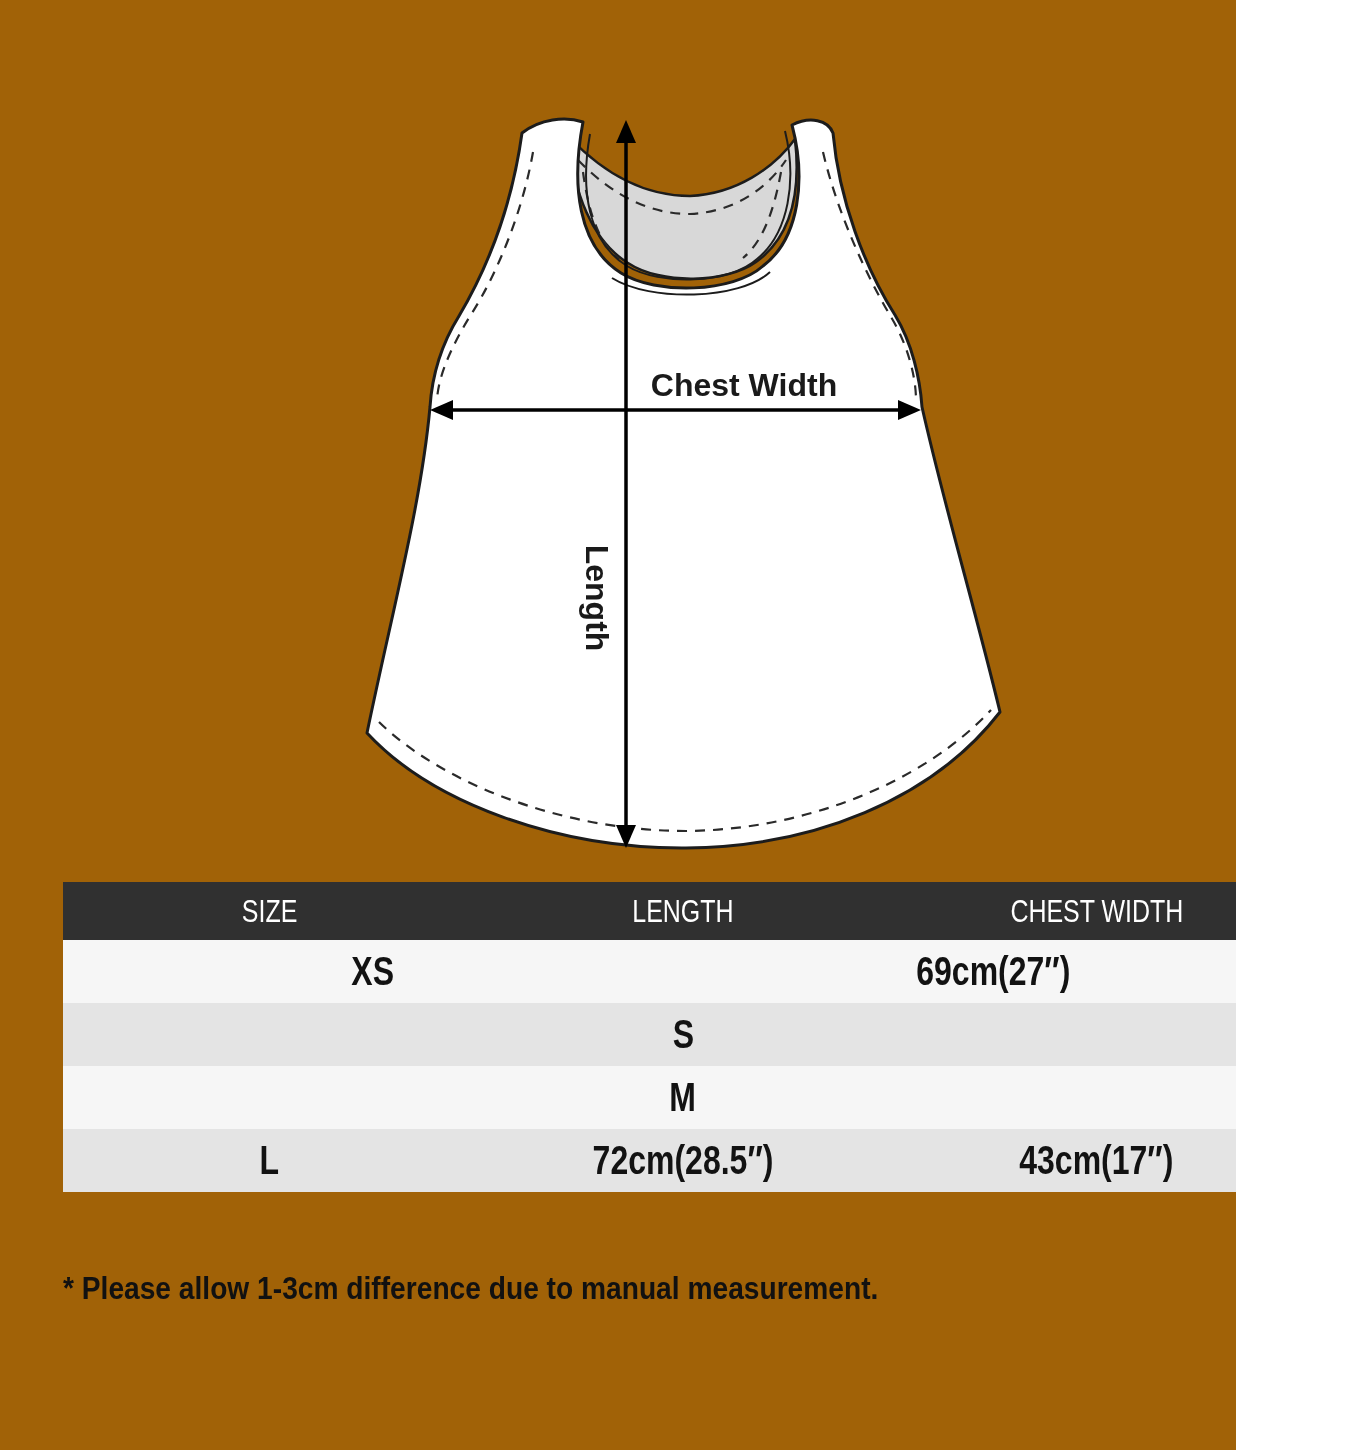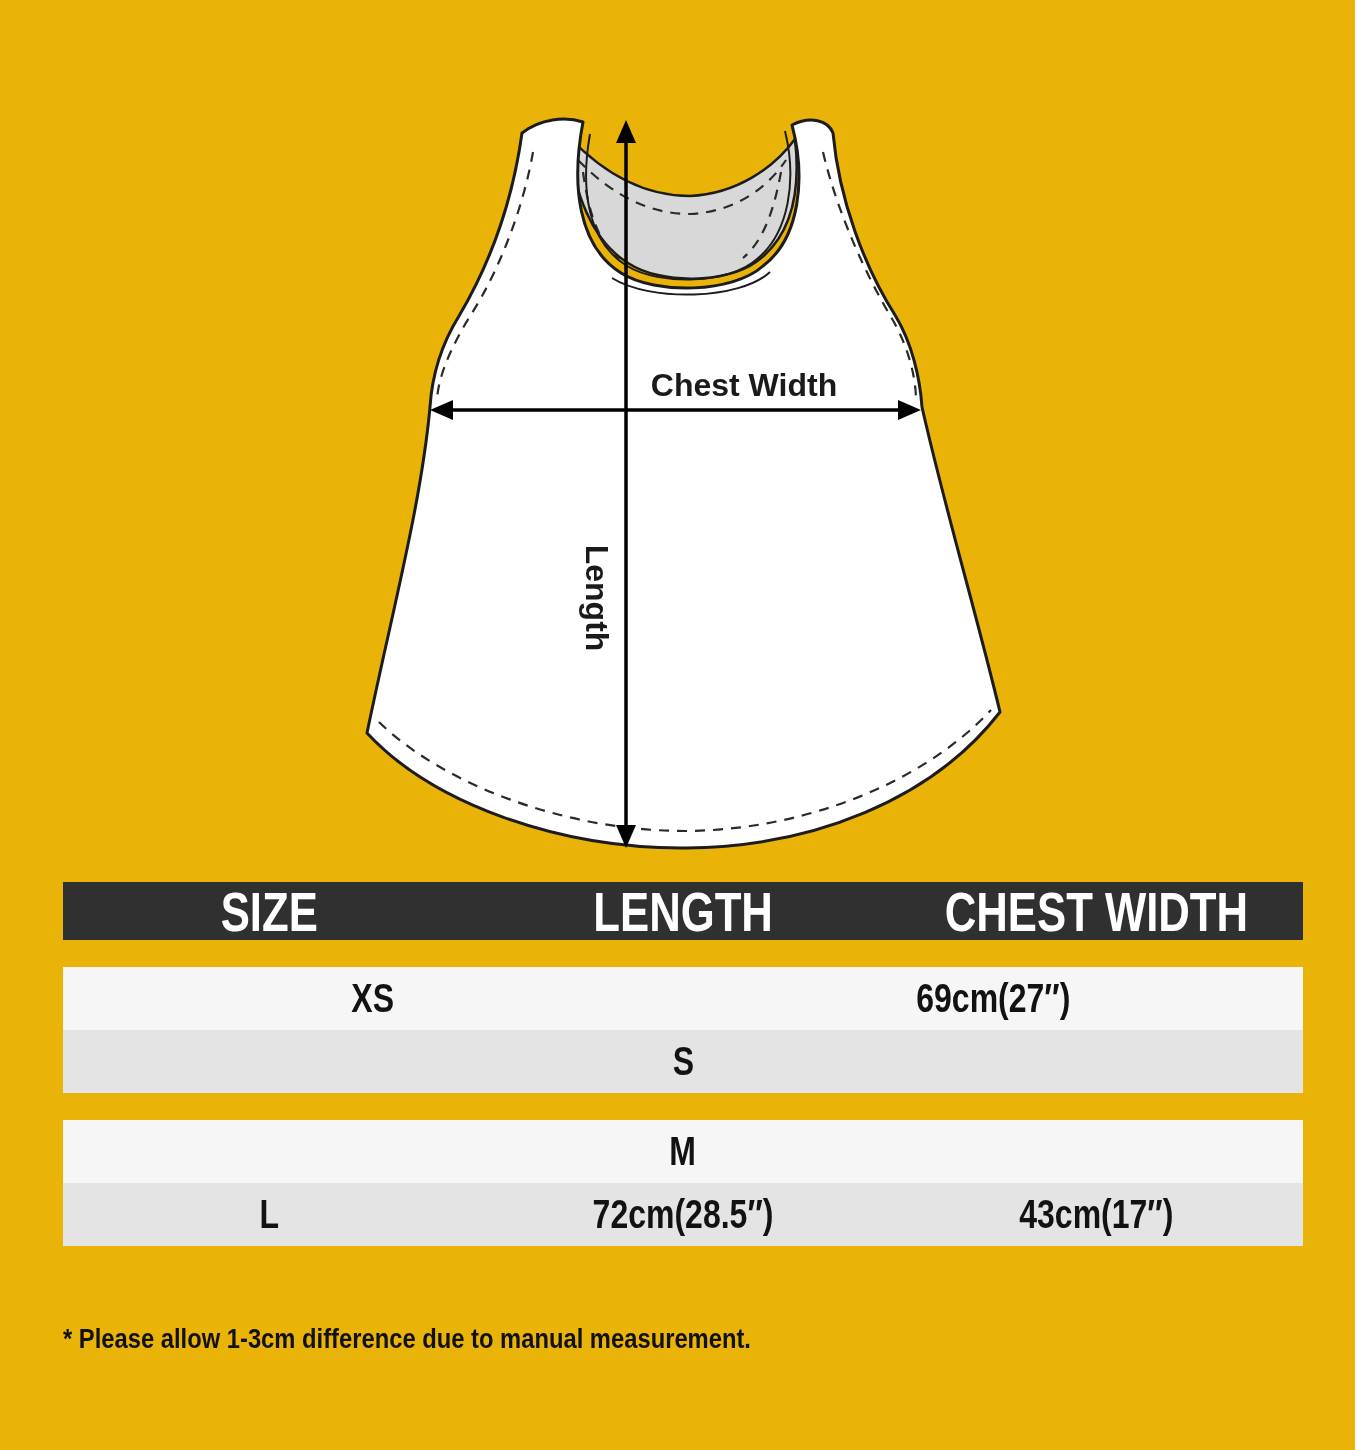--- a/index.html
+++ b/index.html
@@ -1,46 +1,46 @@
 <!DOCTYPE html>
 <html><head>
 <meta charset="utf-8">
 <style>
   html,body{margin:0;padding:0;background:#ffffff;}
   .stage{
     position:relative;
-    width:1355px;height:1450px;
-    background:#eab308;
+    width:1236px;height:1450px;
+    background:#a16207;
     font-family:"Liberation Sans", sans-serif;
     overflow:hidden;
   }
   .diagram-wrap{width:1371px;height:878px;}
   
   .size-table{
     margin:4px 0 0 63px;
     width:1240px;
   }
   .trow{display:flex;width:100%;}
   .thead{height:58px;background:#303030;}
   .tbody-row{height:63px;}
-  .row-light{background:#f6f6f6;margin-top:27px;}
+  .row-light{background:#f6f6f6;}
   .row-dark{background:#e4e4e4;}
   .cell{
     flex:1 1 0;
     display:flex;align-items:center;justify-content:center;
     overflow:visible;white-space:nowrap;
   }
   .cx{display:inline-block;transform:scaleX(0.8);transform-origin:center center;}
-  .thead .cell{color:#ffffff;font-weight:bold;font-size:56px;}
+  .thead .cell{color:#ffffff;font-weight:normal;font-size:32px;}
   .thead .cx{transform:scaleX(0.78);}
   .tbody-row .cell{color:#121212;font-weight:bold;font-size:40px;}
   
   .footnote{
     margin:78px 0 12px 63px;
-    font-size:27px;font-weight:bold;color:#111111;
+    font-size:32px;font-weight:bold;color:#111111;
     white-space:nowrap;
   }
   .footnote .cx{transform:scaleX(0.88);transform-origin:left center;}
   
   .outline{fill:#ffffff;stroke:#1c1c1c;stroke-width:3;stroke-linejoin:round;}
   .panel{fill:#d8d8d8;stroke:#1c1c1c;stroke-width:2.5;stroke-linejoin:round;}
   .thin{fill:none;stroke:#1c1c1c;stroke-width:2;}
   .stitch{fill:none;stroke:#2a2a2a;stroke-width:2.2;stroke-dasharray:10 8;}
   .arrow-line{stroke:#000000;stroke-width:3.5;}
   .arrow-head{fill:#000000;stroke:none;}

